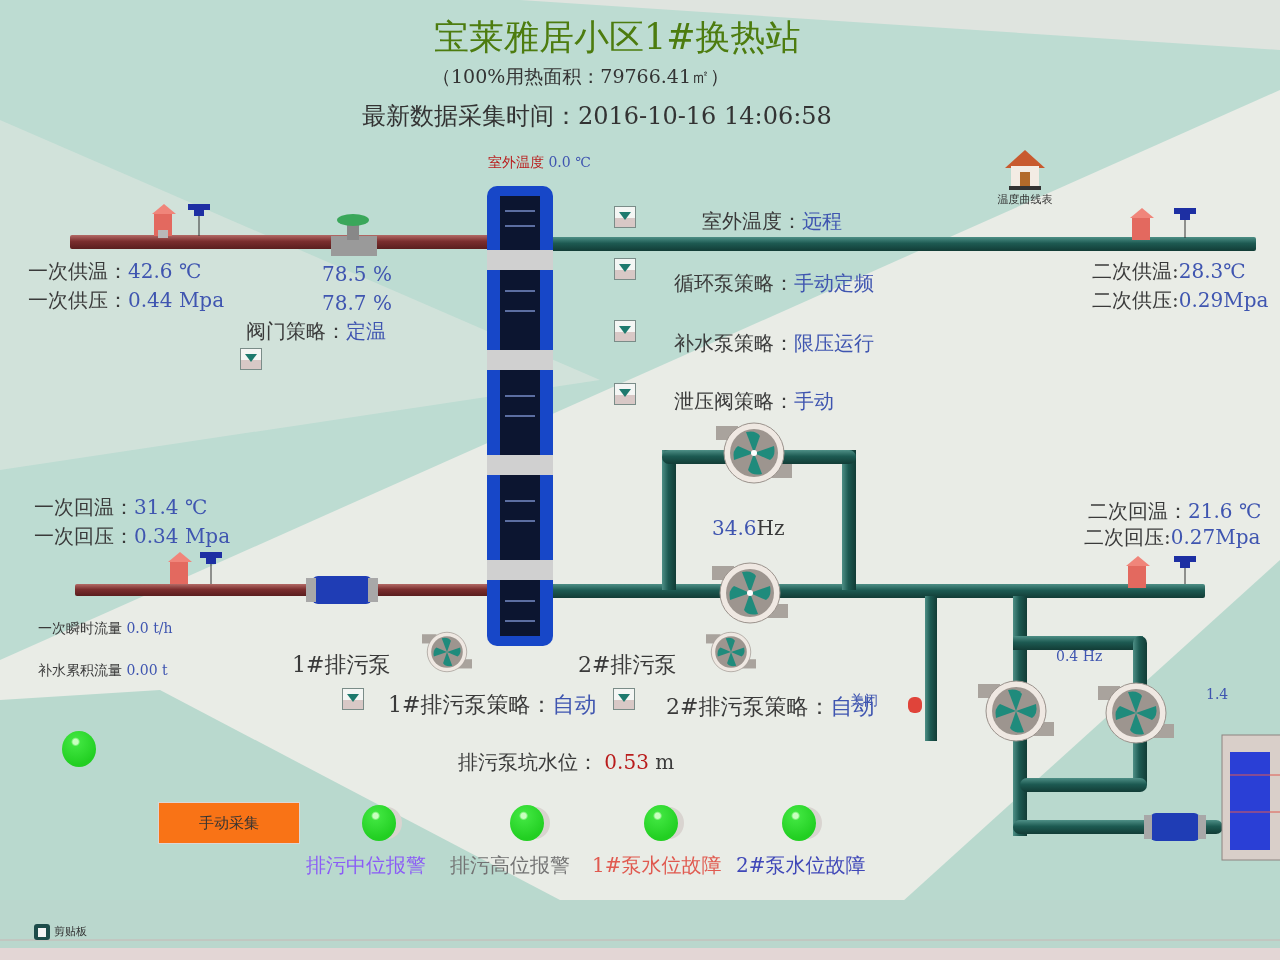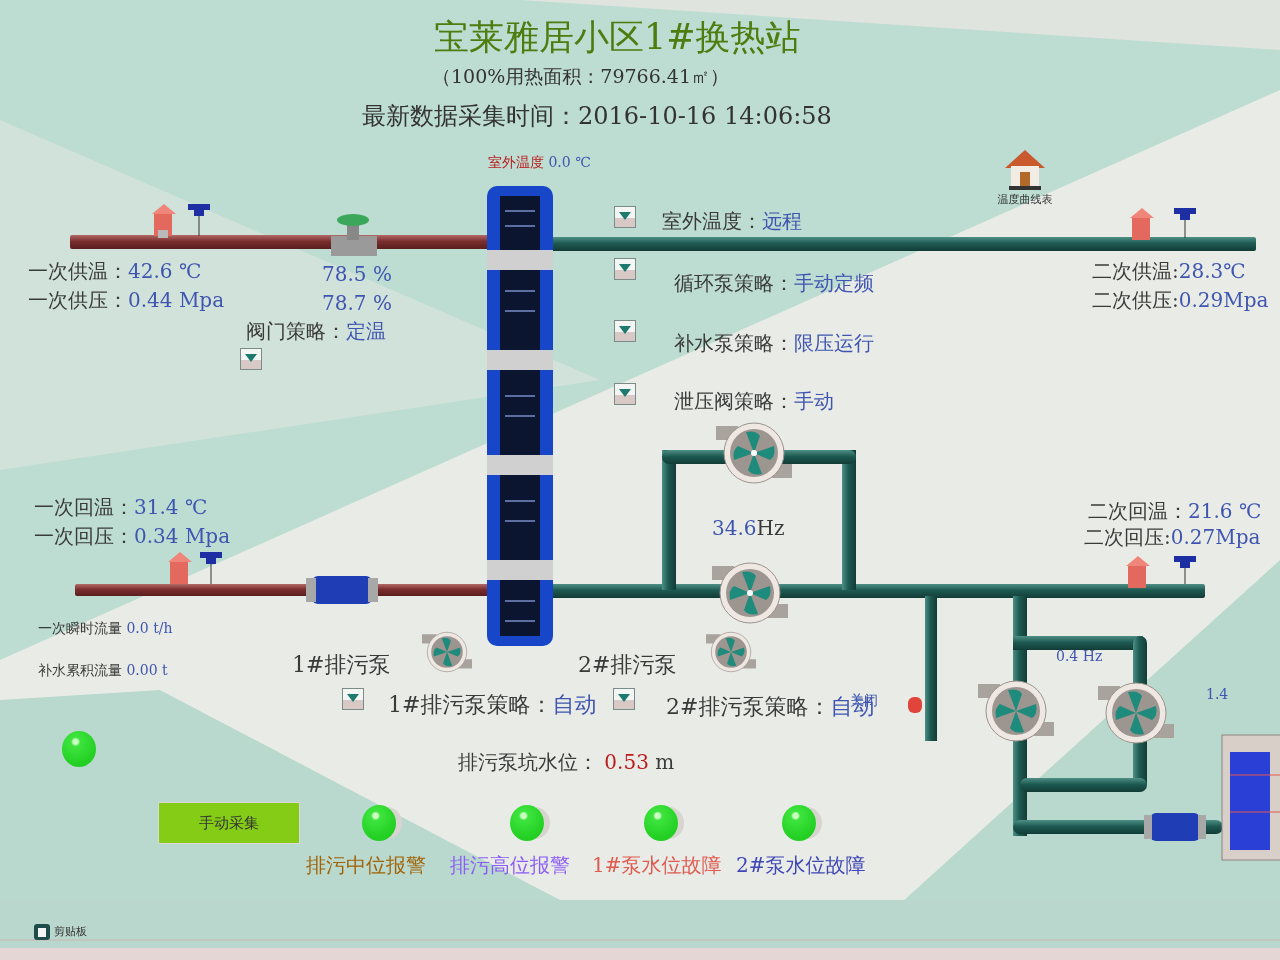--- a/index.html
+++ b/index.html
@@ -20,21 +20,21 @@
   .f16{font-size:20px;}
   .f14{font-size:14px;}
   .f13{font-size:13px;}
   .dd{position:absolute;width:22px;height:22px;border:1px solid #7a8c88;
       background:linear-gradient(#f4f6f4 0 55%, #d8c8c6 55% 100%);box-sizing:border-box;cursor:pointer;}
   .dd::after{content:"";position:absolute;left:4px;top:5px;border-left:6px solid transparent;
       border-right:6px solid transparent;border-top:8px solid #1e7a6e;}
   .lamp{position:absolute;width:34px;height:36px;border-radius:50%;
         background:radial-gradient(circle at 40% 30%, #c9ffc0 0 8%, #3ee43e 14%, #22cf22 70%);
         box-shadow:8px 0 0 -2px #d9d4d0;}
-  .btn{position:absolute;background:#84cc16;border:1px solid #dcd6d6;
+  .btn{position:absolute;background:#f97316;border:1px solid #dcd6d6;
        font-family:"DejaVu Sans","Liberation Sans",sans-serif;font-size:15px;color:#333;
        display:flex;align-items:center;justify-content:center;cursor:pointer;}
   .pump{position:absolute;}
 </style>
 </head>
 <body>
 
 <div class="bg">
 <svg width="1280" height="960" viewBox="0 0 1280 960">
   <defs>
@@ -265,21 +265,21 @@
 </div>
 
 <div class="abs f20 val" style="left:322px;top:262px">78.5 %</div>
 <div class="abs f20 val" style="left:322px;top:291px">78.7 %</div>
 <div class="abs f20" style="left:246px;top:318px">
   <span class="lbl">阀门策略：</span><span class="val">定温</span>
 </div>
 <div class="dd" style="left:240px;top:348px"></div>
 
 <div class="dd" style="left:614px;top:206px"></div>
-<div class="abs f20" style="left:662px;top:208px">
+<div class="abs f20" style="left:702px;top:208px">
   <span class="lbl">室外温度：</span><span class="val">远程</span>
 </div>
 <div class="dd" style="left:614px;top:258px"></div>
 <div class="abs f20" style="left:674px;top:270px">
   <span class="lbl">循环泵策略：</span><span class="val">手动定频</span>
 </div>
 <div class="dd" style="left:614px;top:320px"></div>
 <div class="abs f20" style="left:674px;top:330px">
   <span class="lbl">补水泵策略：</span><span class="val">限压运行</span>
 </div>
@@ -341,23 +341,23 @@
   <span class="lbl">排污泵坑水位：</span>
   <span class="red">0.53</span>
   <span class="lbl f16">m</span>
 </div>
 
 <div class="lamp" style="left:62px;top:731px;box-shadow:none"></div>
 
 <div class="btn" style="left:158px;top:802px;width:140px;height:40px">手动采集</div>
 
 <div class="lamp" style="left:362px;top:805px"></div>
-<div class="abs f16" style="left:306px;top:852px;color:#a16207">排污中位报警</div>
+<div class="abs f16" style="left:306px;top:852px;color:#8b5cf6">排污中位报警</div>
 <div class="lamp" style="left:510px;top:805px"></div>
-<div class="abs f16" style="left:450px;top:852px;color:#8b5cf6">排污高位报警</div>
+<div class="abs f16" style="left:450px;top:852px;color:#737373">排污高位报警</div>
 <div class="lamp" style="left:644px;top:805px"></div>
 <div class="abs f16" style="left:592px;top:852px;color:#e05a50">1#泵水位故障</div>
 <div class="lamp" style="left:782px;top:805px"></div>
 <div class="abs f16" style="left:736px;top:852px;color:#3f47b8">2#泵水位故障</div>
 
 <div class="abs" style="left:34px;top:924px;display:flex;gap:4px;cursor:pointer">
   <span style="display:inline-block;width:16px;height:16px;background:#1d4c4a;border-radius:3px;position:relative">
     <span style="position:absolute;left:4px;top:4px;width:8px;height:9px;background:#f4f4f4"></span>
   </span>
   <span style="font-family:'DejaVu Sans',sans-serif;font-size:11px;color:#333">剪贴板</span>

